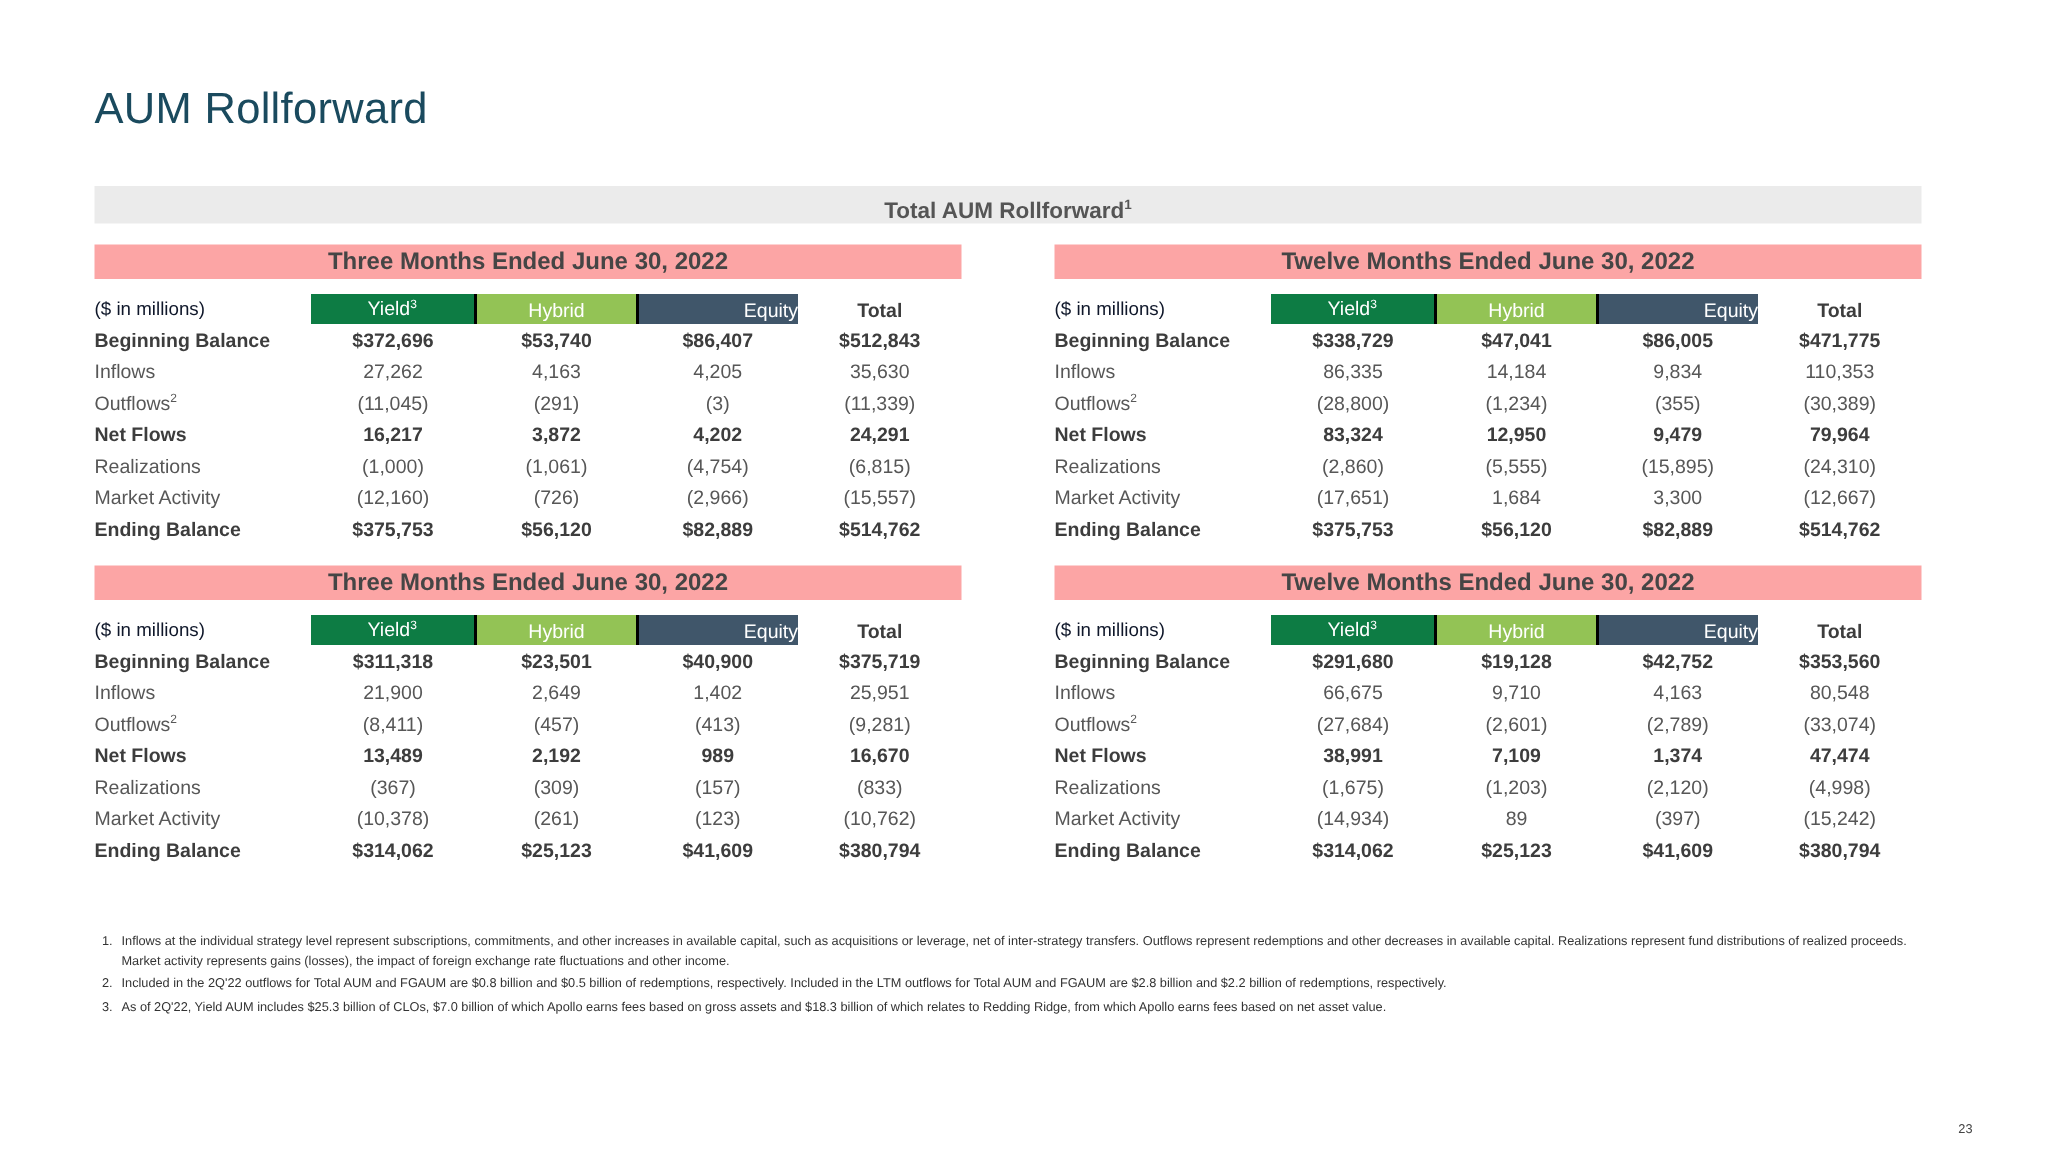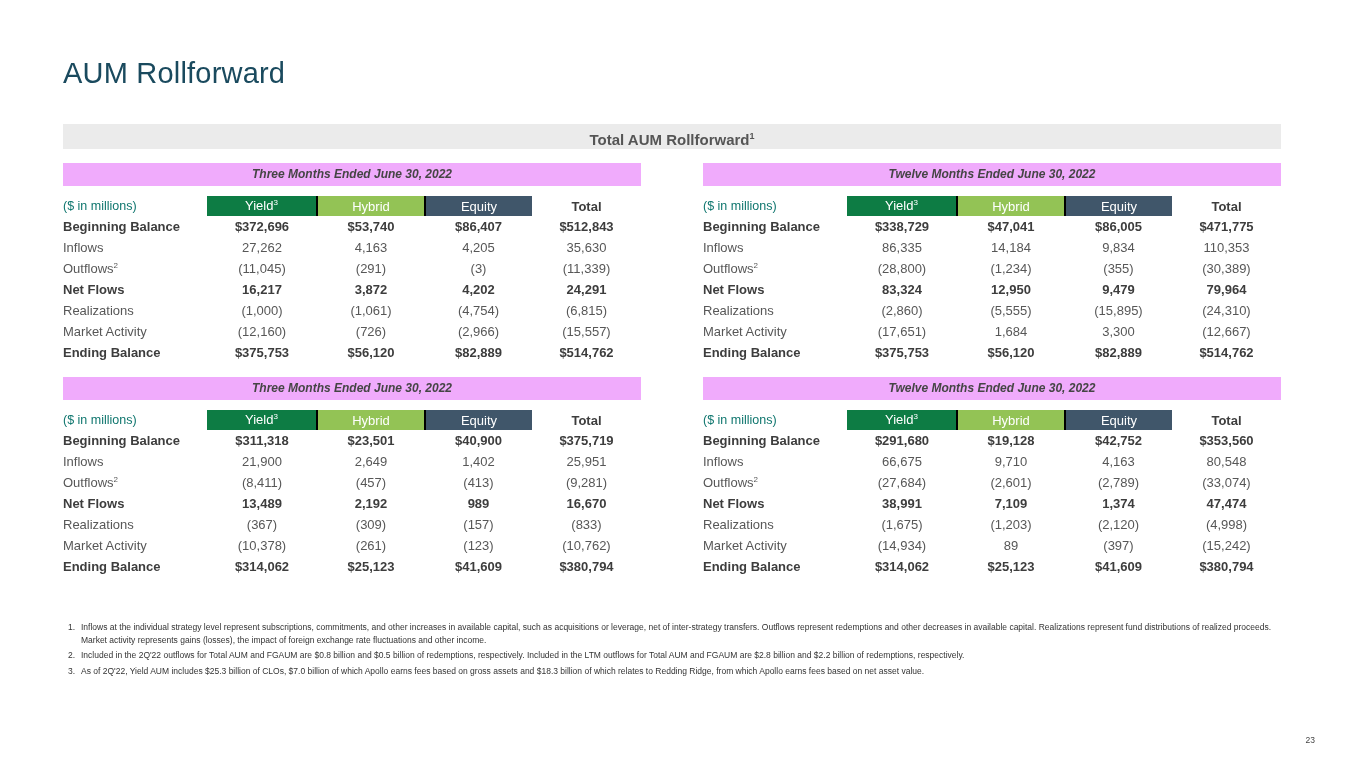--- a/index.html
+++ b/index.html
@@ -11,43 +11,43 @@
   h1.page-title { margin-top:57px; font-size:29px; font-weight:400; color:var(--accent_title,#1a4a5e); letter-spacing:0.2px; }
 
   .section-bar { margin-top:34px; height:25px; background:#ebebeb; text-align:center;
     line-height:25px; font-size:15px; font-weight:bold; color:#555555; }
   .section-bar sup { font-size:9px; }
   .section-bar.second { margin-top:33px; }
 
   .tables-row { display:flex; justify-content:space-between; margin-top:14px; }
   .table-half { width:578px; }
 
-  .period-bar { height:23px; background:#f0abfc; text-align:center; line-height:23px;
-    font-size:12px; font-weight:bold; color:#454545; margin-bottom:10px;font-style:italic; }
+  .period-bar { height:23px; background:#fca5a5; text-align:center; line-height:23px;
+    font-size:16px; font-weight:bold; color:#454545; margin-bottom:10px; }
 
   table.aum { width:100%; border-collapse:collapse; table-layout:fixed; }
   table.aum td { height:21px; font-size:13px; color:#575757; text-align:center;
     white-space:nowrap; overflow:hidden; }
   table.aum td.lbl { text-align:left; }
   table.aum tr.bold td { font-weight:bold; color:#3d3d3d; }
   table.aum thead td { height:20px; }
-  table.aum td.unit { font-size:12.5px; color:#0f766e; }
+  table.aum td.unit { font-size:12.5px; color:#0f172a; }
   table.aum td.col { color:#ffffff; font-size:13px; border-left:2px solid #000000; }
   table.aum td.col.yield  { background:var(--yield,#0d7c44); border-left:none; }
   table.aum td.col.hybrid { background:var(--hybrid,#93c355); }
-  table.aum td.col.equity { background:var(--equity,#40566a); }
+  table.aum td.col.equity { background:var(--equity,#40566a);text-align:right; }
   table.aum td.col-total { font-weight:bold; color:#3d3d3d; }
   table.aum sup { font-size:8px; }
 
   .footnotes { margin-top:44px; width:100%; }
   .footnote { display:flex; font-size:8.5px; line-height:1.55; color:#333333; margin-bottom:2px; }
   .fn-num { flex:0 0 10px; margin-left:5px; }
   .fn-text { flex:1; padding-left:3px; }
 
-  .page-number { position:absolute; right:50px; bottom:23px; font-size:8.5px; color:#444444; }
+  .page-number { position:absolute; right:50px; bottom:11px; font-size:8.5px; color:#444444; }
 </style>
 </head>
 <body>
 
 <div class="slide">
   <div class="content">
 
     <h1 class="page-title">AUM Rollforward</h1>
 
     <div class="section-bar">

